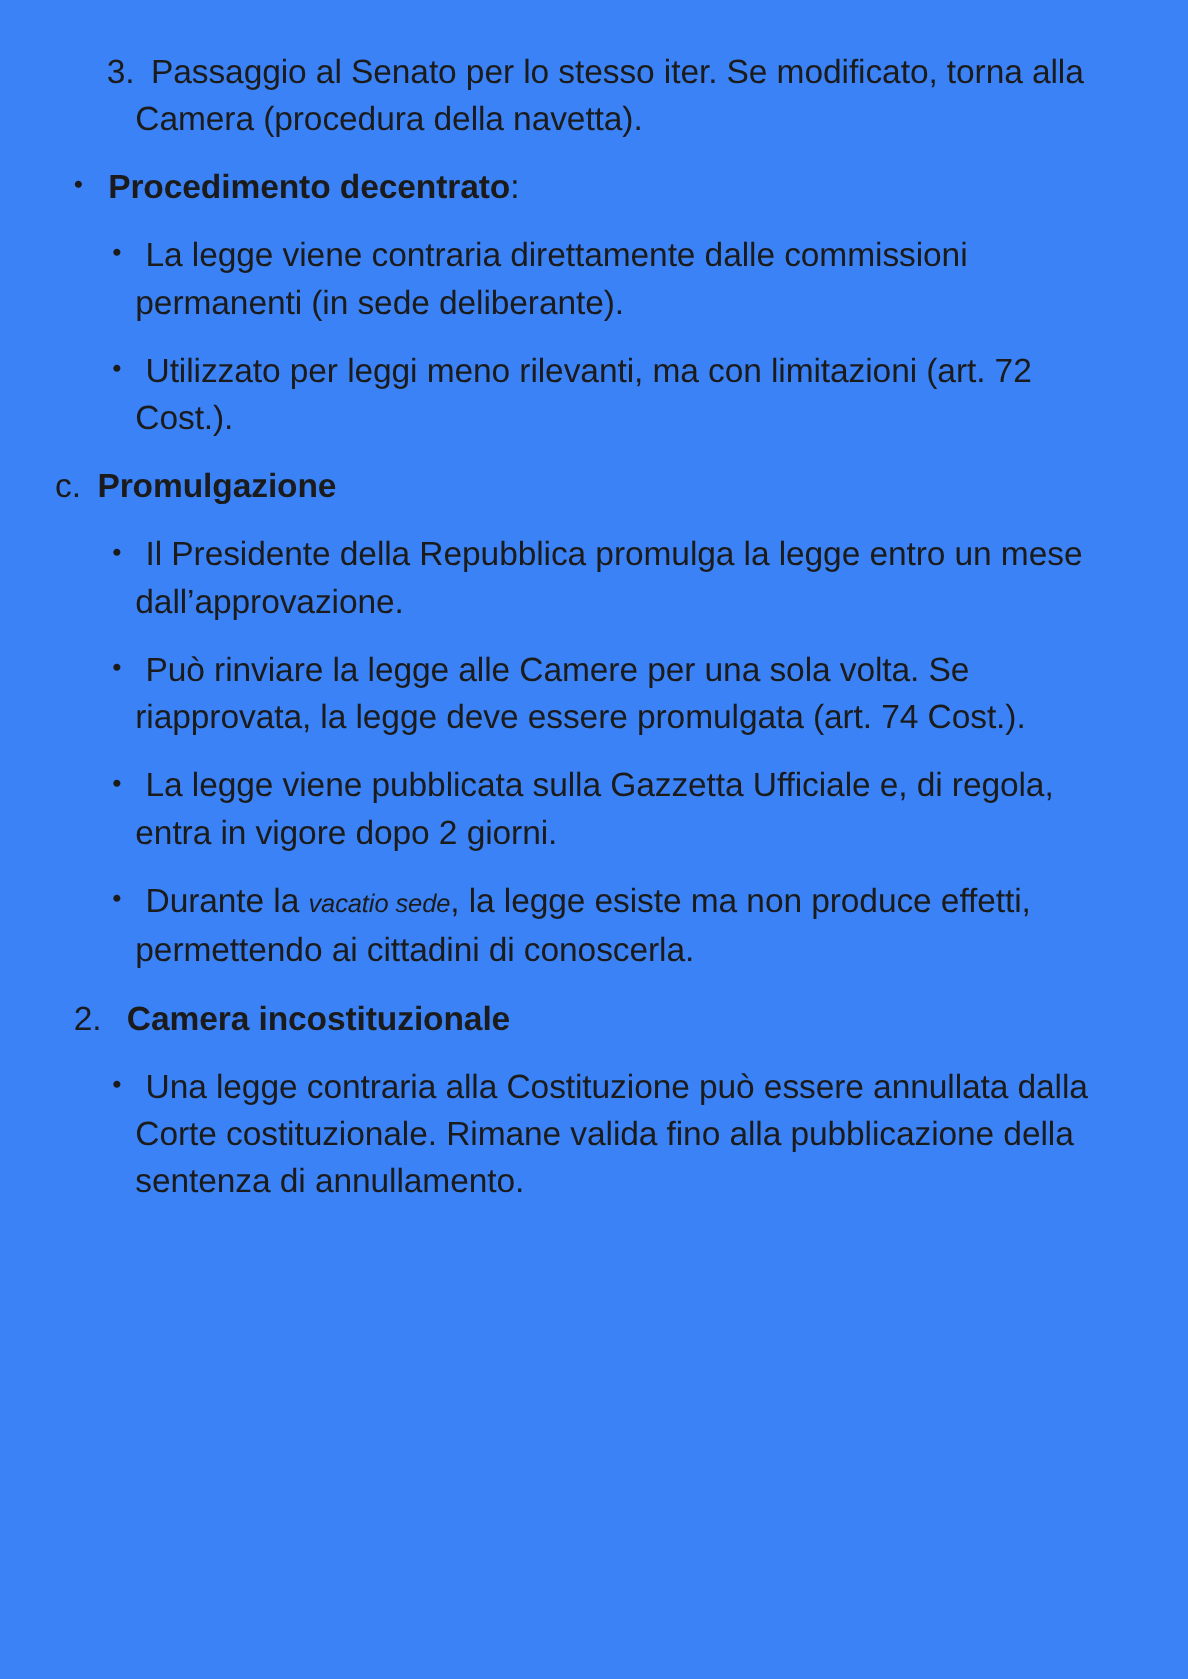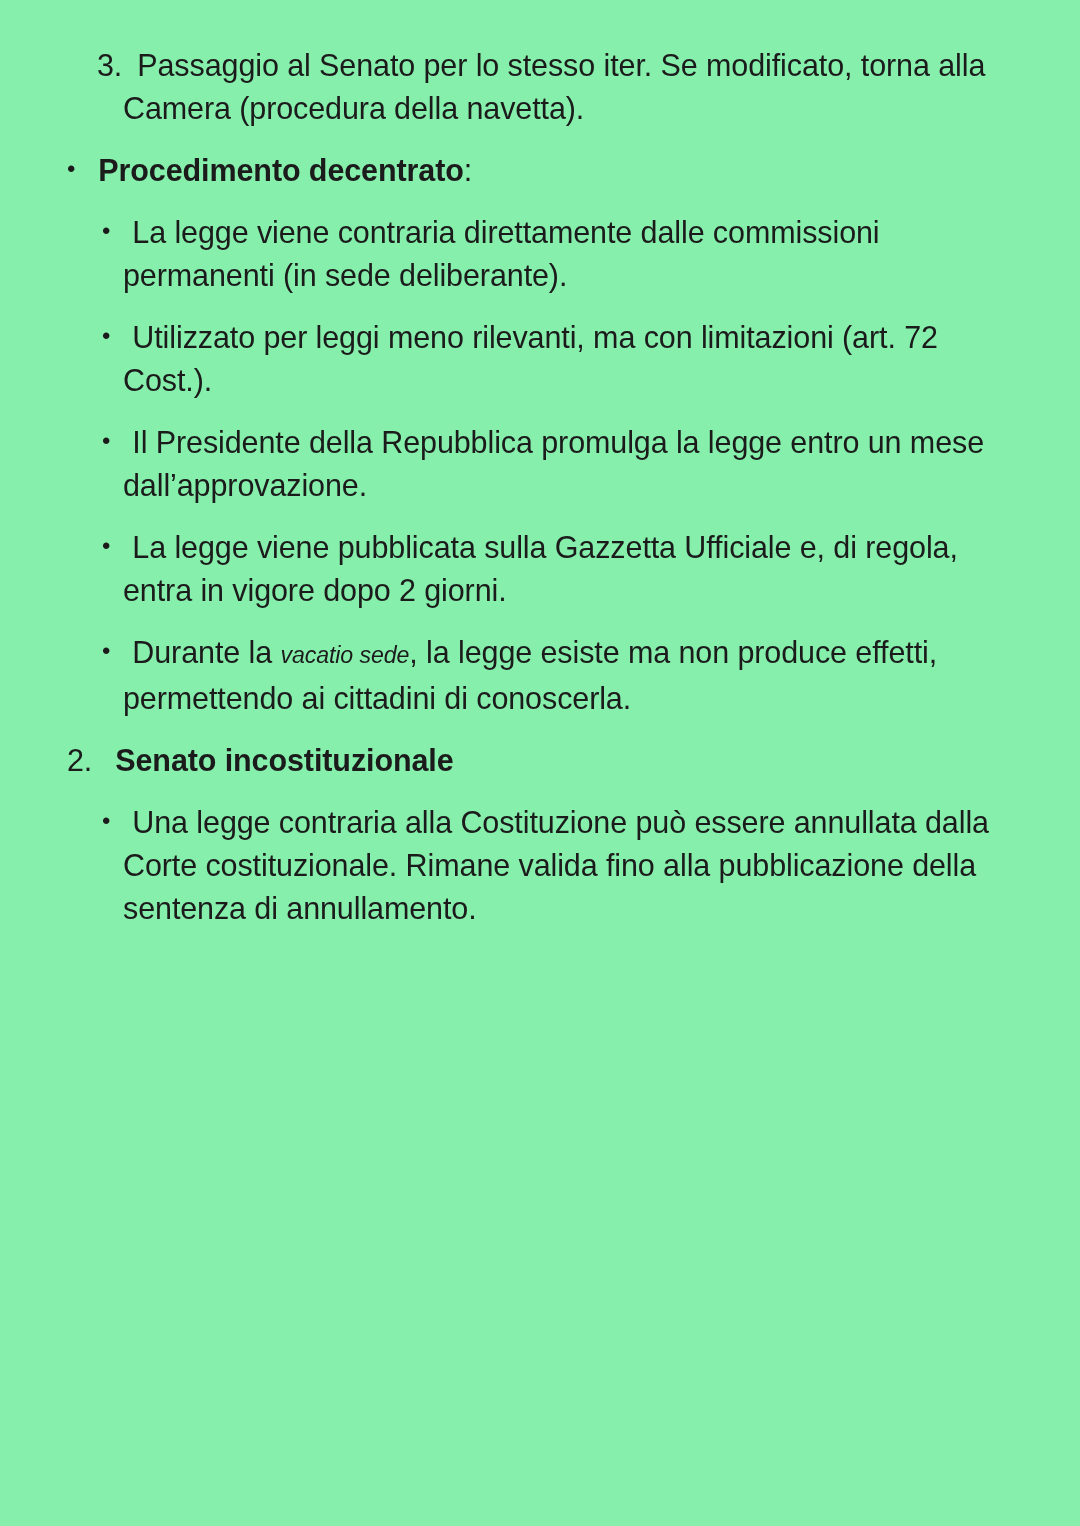--- a/index.html
+++ b/index.html
@@ -12,21 +12,21 @@
     height: 1526px;
     font-family: "Liberation Sans", sans-serif;
     color: #1b1b1b;
     -webkit-font-smoothing: antialiased;
   }
 
   .page {
     position: relative;
     width: 1080px;
     height: 1526px;
-    background: #86efac;
+    background: #3b82f6;
     box-sizing: border-box;
     padding: 44px 55px 0 50px;
   }
 
   .block {
     font-size: 30.5px;
     line-height: 43px;
     letter-spacing: -0.1px;
     margin: 0 0 19px 0;
     text-align: left;
@@ -105,36 +105,42 @@
   </p>
 
   <p class="block para">
     <span class="sp-bullet2"></span><span class="bullet">•</span><span class="gap-after-bullet-sm"></span><span>La legge viene contraria direttamente dalle commissioni permanenti (in sede deliberante).</span>
   </p>
 
   <p class="block para">
     <span class="sp-bullet2"></span><span class="bullet">•</span><span class="gap-after-bullet-sm"></span><span>Utilizzato per leggi meno rilevanti, ma con limitazioni (art. 72 Cost.).</span>
   </p>
 
+  <p class="block heading">
+    <span class="label">c.</span><span class="sp-num2"></span><span class="title">Promulgazione</span>
+  </p>
 
   <p class="block para">
     <span class="sp-bullet2"></span><span class="bullet">•</span><span class="gap-after-bullet-sm"></span><span>Il Presidente della Repubblica promulga la legge entro un mese dall’approvazione.</span>
   </p>
 
+  <p class="block para">
+    <span class="sp-bullet2"></span><span class="bullet">•</span><span class="gap-after-bullet-sm"></span><span>Può rinviare la legge alle Camere per una sola volta. Se riapprovata, la legge deve essere promulgata (art. 74 Cost.).</span>
+  </p>
 
 
   <p class="block para">
     <span class="sp-bullet2"></span><span class="bullet">•</span><span class="gap-after-bullet-sm"></span><span>La legge viene pubblicata sulla Gazzetta Ufficiale e, di regola, entra in vigore dopo 2 giorni.</span>
   </p>
 
   <p class="block para">
     <span class="sp-bullet2"></span><span class="bullet">•</span><span class="gap-after-bullet-sm"></span><span>Durante la </span><span class="inline-ital">vacatio sede</span><span>, la legge esiste ma non produce effetti, permettendo ai cittadini di conoscerla.</span>
   </p>
 
   <p class="block para">
-    <span class="sp-bullet1"></span><span class="n">2.</span><span class="gap-after-bullet"></span><span class="b">Senato incostituzionale</span>
+    <span class="sp-bullet1"></span><span class="n">2.</span><span class="gap-after-bullet"></span><span class="b">Camera incostituzionale</span>
   </p>
 
   <p class="block para">
     <span class="sp-bullet2"></span><span class="bullet">•</span><span class="gap-after-bullet-sm"></span><span>Una legge contraria alla Costituzione può essere annullata dalla Corte costituzionale. Rimane valida fino alla pubblicazione della sentenza di annullamento.</span>
   </p>
 
 </div>
 
 </body></html>

